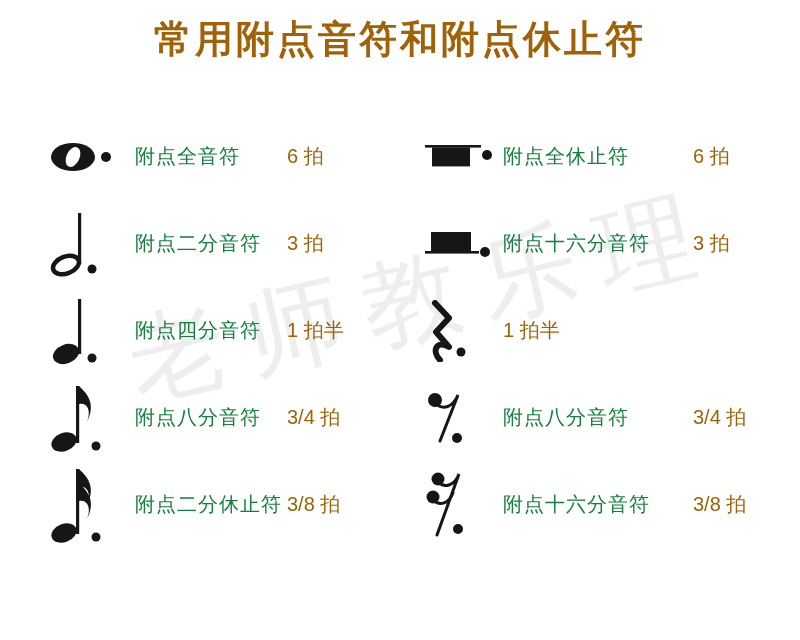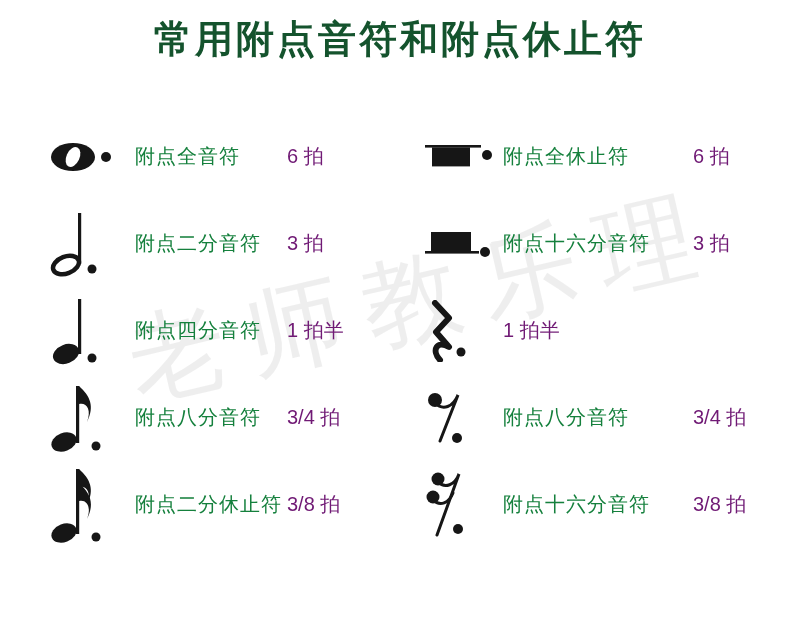--- a/index.html
+++ b/index.html
@@ -11,21 +11,21 @@
     font-family:"Liberation Sans","DejaVu Sans",sans-serif;
     color:#161616;
   }
   .page-title{
     margin:14px 0 0 0;
     text-align:center;
     font-family:"Liberation Serif","DejaVu Serif",serif;
     font-weight:bold;
     font-size:38px;
     letter-spacing:3px;
-    color:#14532d;
+    color:#a16207;
   }
   .watermark{
     position:absolute;
     left:130px;top:300px;
     font-family:"Liberation Serif","DejaVu Serif",serif;
     font-size:98px;
     letter-spacing:22px;
     color:#8f8f8f;
     opacity:0.14;
     transform:rotate(-13deg);
@@ -59,21 +59,21 @@
   .label{
     flex:0 0 152px;
     font-size:20px;
     letter-spacing:1px;
     color:#15803d;
   }
   .col-rests .label{flex:0 0 190px;}
   .beats{
     flex:0 0 90px;
     font-size:20px;
-    color:#701a75;
+    color:#a16207;
     white-space:nowrap;
   }
   svg{display:block;}
   .ink{fill:#161616;}
   .ink-stroke{stroke:#161616;fill:none;}
 </style>
 </head>
 <body>
 
 <div class="page">

